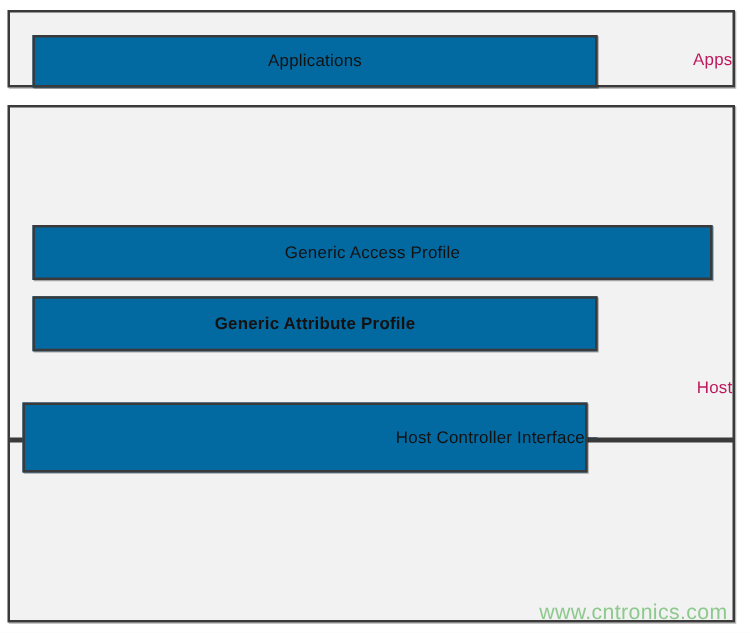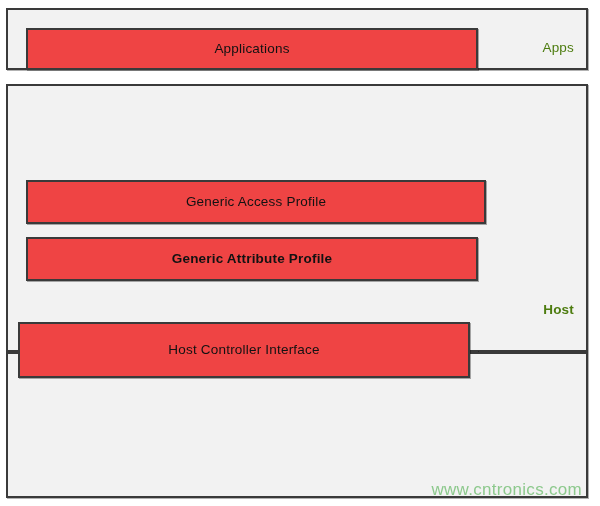--- a/index.html
+++ b/index.html
@@ -29,58 +29,58 @@
     box-shadow: 1px 1px 0 rgba(0,0,0,0.30);
   }
 
   #tier-apps       { left: 6px;  top: 8px;   width: 582px; height: 62px;  }
   #tier-host       { left: 6px;  top: 84px;  width: 582px; height: 268px; }
   #tier-controller { left: 6px;  top: 352px; width: 582px; height: 146px; }
 
   
   .tier-label {
     position: absolute;
-    right: 12px;
+    right: 0;
     font-size: 13.5px;
-    color: #4d7c0f;
+    color: #be185d;
     white-space: nowrap;
     letter-spacing: 0.2px;
   }
   #label-apps       { top: 30px;  }
-  #label-host       { top: 216px; font-weight: bold; }
+  #label-host       { top: 216px; }
 
   
   .block {
     position: absolute;
-    background: #ef4444;
+    background: #0369a1;
     border: 2px solid #3a3a3a;
     box-sizing: border-box;
     box-shadow: 1px 1px 0 rgba(0,0,0,0.32);
     display: flex;
     align-items: center;
     justify-content: center;
   }
   .block > .block-label {
     font-size: 13.5px;
     color: #121212;
     text-align: center;
     letter-spacing: 0.2px;
     line-height: 1.1;
     pointer-events: none;
   }
 
   
   #blk-applications { left: 18px; top: 18px;  width: 452px; height: 42px; }
-  #blk-gap          { left: 18px; top: 94px;  width: 460px; height: 44px; }
+  #blk-gap          { left: 18px; top: 94px;  width: 544px; height: 44px; }
   #blk-gatt         { left: 18px; top: 151px; width: 452px; height: 44px; font-weight: bold; }
   #blk-att          { left: 18px; top: 208px; width: 270px; height: 44px; }
   #blk-sm           { left: 302px; top: 208px; width: 168px; height: 44px; }
   #blk-l2cap        { left: 18px; top: 264px; width: 452px; height: 44px; }
   
-  #blk-hci          { left: 18px; top: 322px; width: 452px; height: 56px; }
+  #blk-hci          { left: 18px; top: 322px; width: 452px; height: 56px; justify-content: flex-end; }
 
   
   #blk-hci { z-index: 5; }
   .tier-label { z-index: 6; }
 
   
   #watermark {
     position: absolute;
     right: 18px;
     bottom: 6px;

